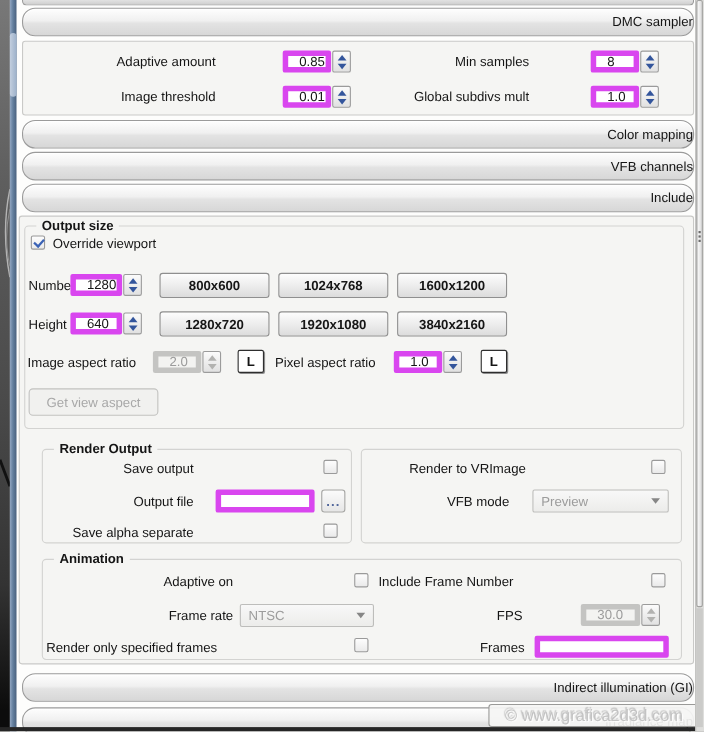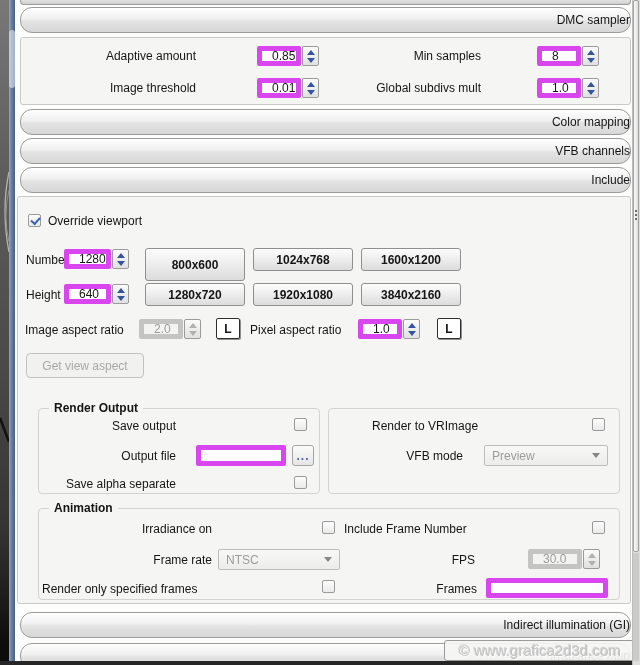--- a/index.html
+++ b/index.html
@@ -140,30 +140,33 @@
   </div>
   <div class="rollout" style="top:138px;">
     <span>VFB channels</span>
   </div>
   <div class="rollout" style="top:167px;">
     <span>Include</span>
   </div>
 
   <div class="panel" style="left:17px;top:196px;width:614px;height:408px;"></div>
 
+  <div class="grp" style="left:22px;top:205px;width:600px;height:185px;">
+    <span class="grp-title">Output size</span>
+  </div>
   <div class="cb checked" style="left:28px;top:214px;"></div>
   <div class="lbl" style="left:48px;top:214px;">Override viewport</div>
 
   <div class="lbl" style="left:26px;top:253px;">Number</div>
   <div class="num" style="left:64px;top:249px;width:47px;height:20px;text-align:right;">1280</div>
   <div class="spin" style="left:112px;top:249px;width:17px;height:20px;">
     <span class="tri-up"></span>
     <span class="tri-dn"></span>
   </div>
-  <div class="pbtn" style="left:145px;top:248px;width:100px;height:33px;">800x600</div>
+  <div class="pbtn" style="left:145px;top:248px;width:100px;height:23px;">800x600</div>
   <div class="pbtn" style="left:253px;top:248px;width:100px;height:23px;">1024x768</div>
   <div class="pbtn" style="left:361px;top:248px;width:100px;height:23px;">1600x1200</div>
 
   <div class="lbl" style="left:26px;top:288px;">Height</div>
   <div class="num" style="left:64px;top:284px;width:47px;height:20px;">640</div>
   <div class="spin" style="left:112px;top:284px;width:17px;height:20px;">
     <span class="tri-up"></span>
     <span class="tri-dn"></span>
   </div>
   <div class="pbtn" style="left:145px;top:283px;width:100px;height:23px;">1280x720</div>
@@ -203,21 +206,21 @@
   <div class="cb" style="left:592px;top:418px;"></div>
   <div class="lbl r" style="left:363px;top:449px;width:100px;">VFB mode</div>
   <div class="dd" style="left:484px;top:445px;width:124px;height:21px;">
     <span>Preview</span>
     <span class="dd-arrow"></span>
   </div>
 
   <div class="grp" style="left:38px;top:508px;width:582px;height:92px;">
     <span class="grp-title">Animation</span>
   </div>
-  <div class="lbl r" style="left:100px;top:522px;width:112px;">Irradiance on</div>
+  <div class="lbl r" style="left:100px;top:522px;width:112px;">Adaptive on</div>
   <div class="cb" style="left:322px;top:521px;"></div>
   <div class="lbl" style="left:344px;top:522px;">Include Frame Number</div>
   <div class="cb" style="left:592px;top:521px;"></div>
 
   <div class="lbl r" style="left:110px;top:553px;width:102px;">Frame rate</div>
   <div class="dd" style="left:218px;top:549px;width:122px;height:21px;">
     <span>NTSC</span>
     <span class="dd-arrow"></span>
   </div>
   <div class="lbl r" style="left:420px;top:553px;width:55px;">FPS</div>

